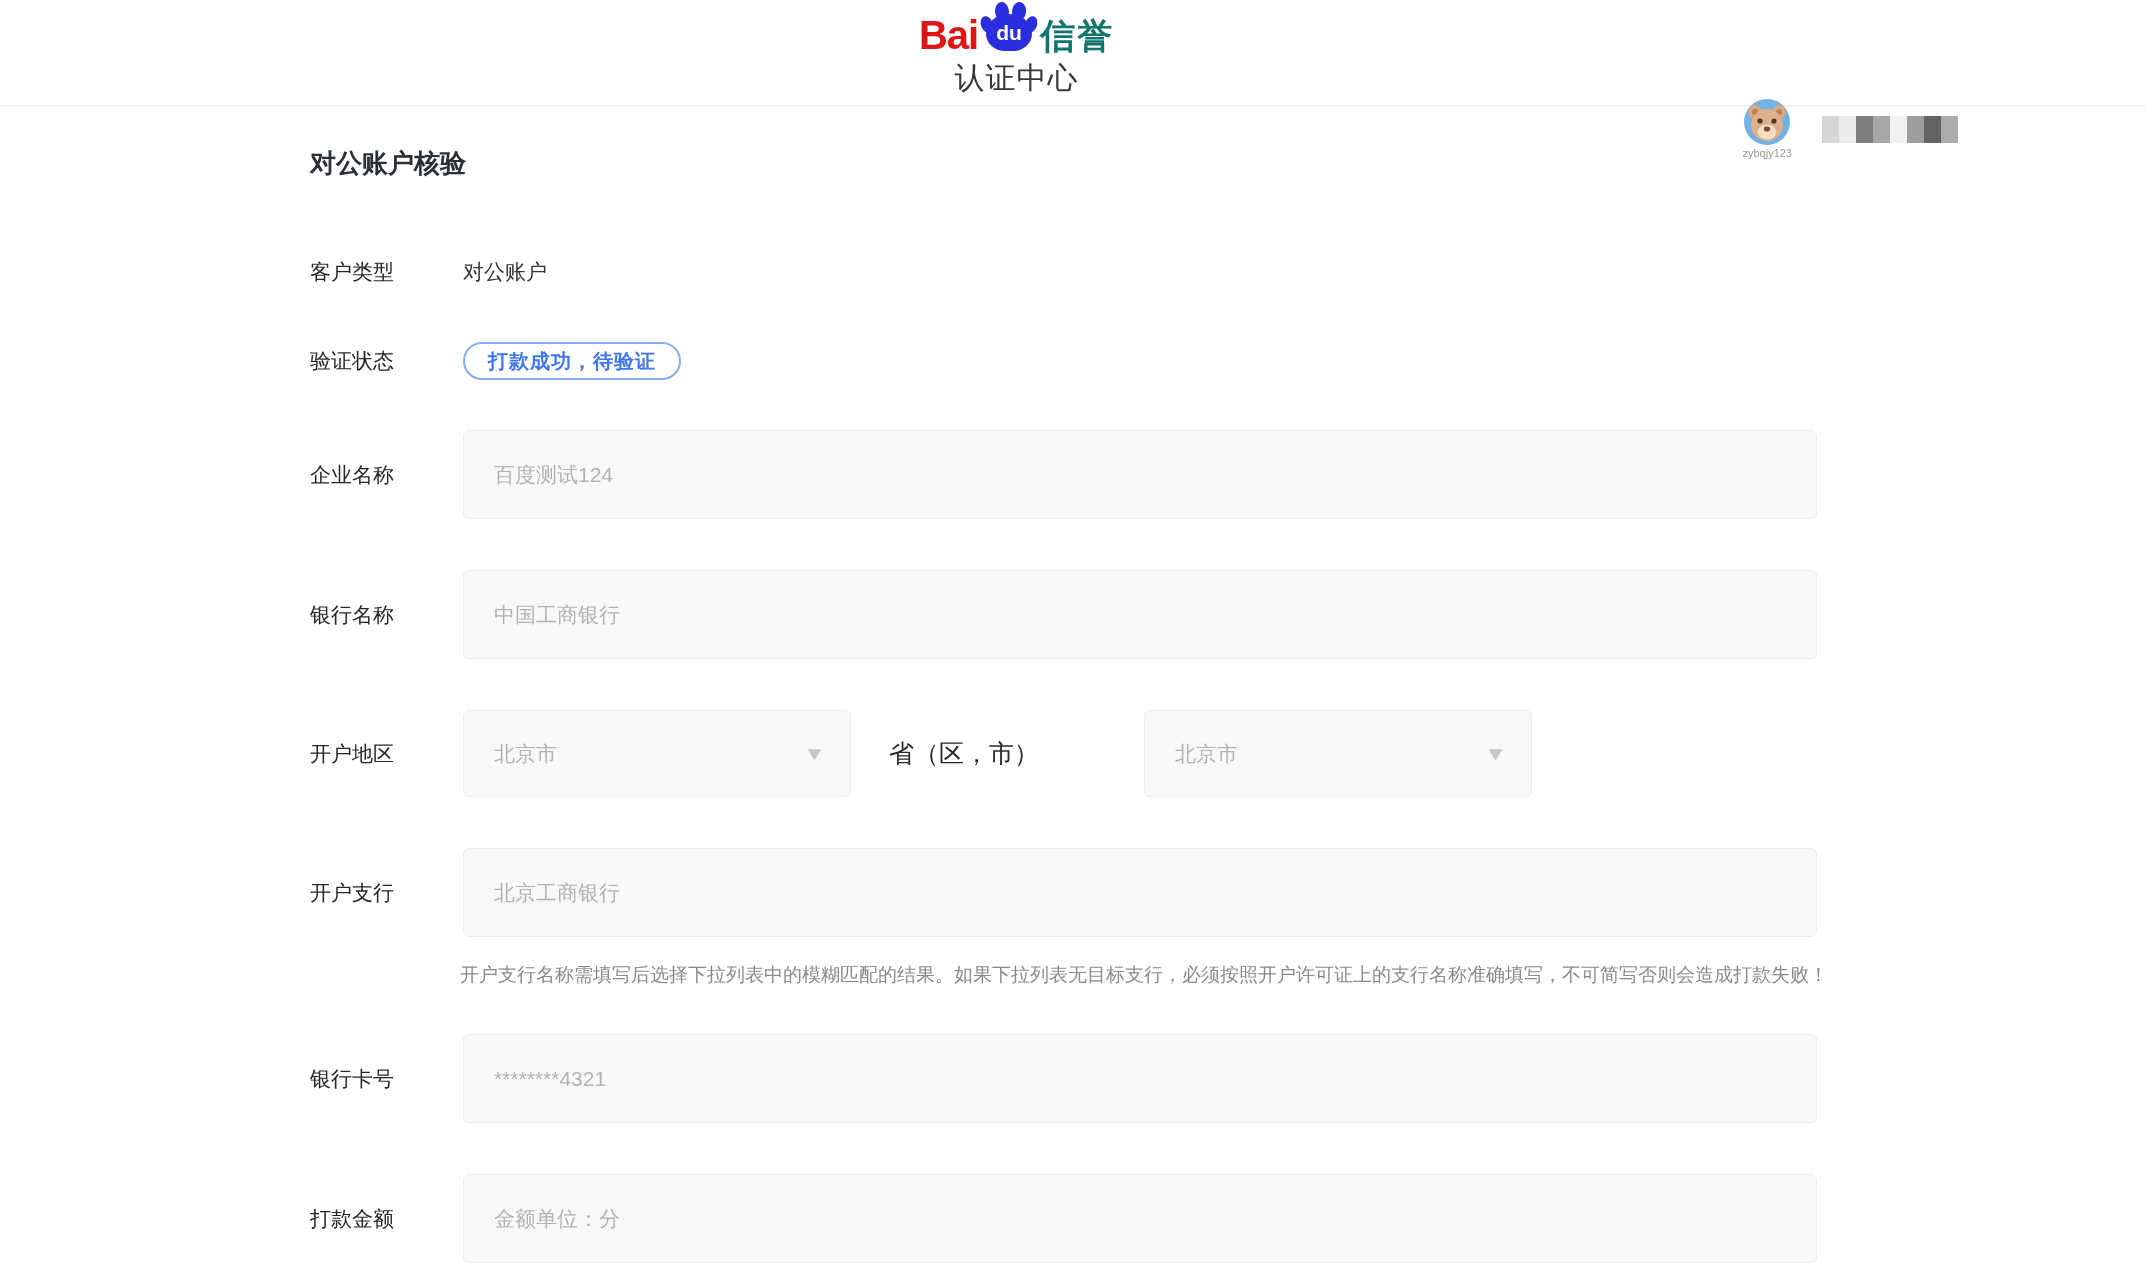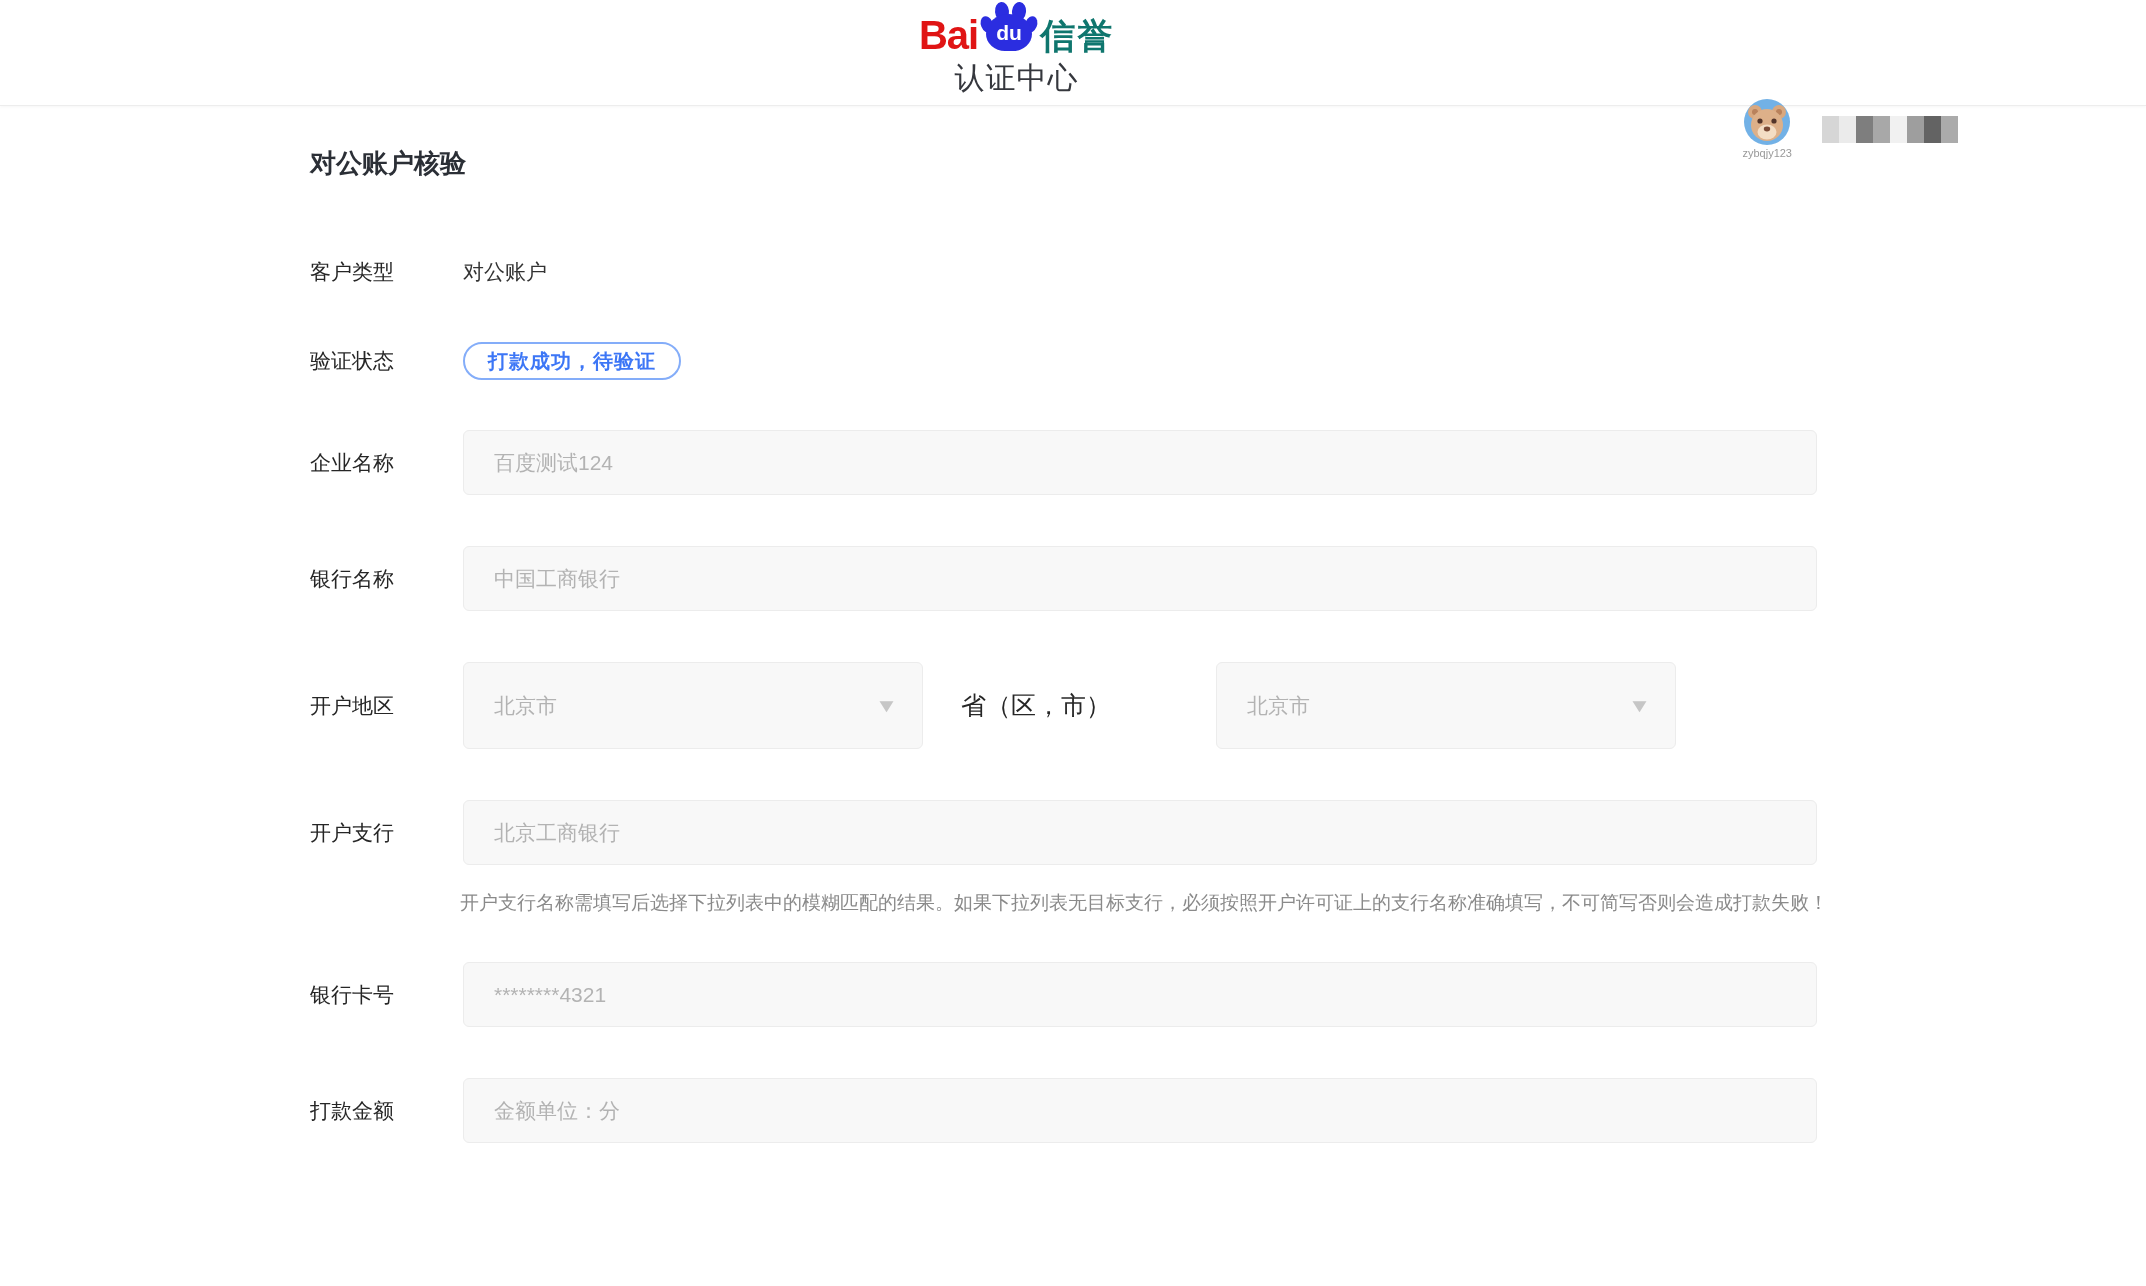--- a/index.html
+++ b/index.html
@@ -37,25 +37,25 @@
   .form-label { width:153px; flex-shrink:0; font-size:21px; color:#262626; }
 
   .row-status { height:38px; margin-bottom:50px; }
   .badge { display:inline-flex; align-items:center; height:38px; padding:0 23px;
     border:2px solid #84adf9; border-radius:20px; color:#3c76f6; font-size:20px;
     font-weight:bold; letter-spacing:1px; background:#fff; }
   .row-customer { height:30px; margin-bottom:55px; }
   .plain-value { font-size:21px; color:#333; }
 
   .row-input { margin-bottom:51px; }
-  .input-box { width:1354px; height:65px; background:#f8f8f8; border:1px solid #ececec;
+  .input-box { width:1354px; height:89px; background:#f8f8f8; border:1px solid #ececec;
     border-radius:6px; font-size:21px; color:#b3b3b3; padding:0 30px; outline:none; }
   .input-box::placeholder { color:#b3b3b3; opacity:1; }
 
-  .select-box { position:relative; width:460px; height:87px; background:#f8f8f8;
+  .select-box { position:relative; width:388px; height:87px; background:#f8f8f8;
     border:1px solid #ececec; border-radius:6px; display:flex; align-items:center;
     padding:0 30px; cursor:pointer; }
   .select-value { font-size:21px; color:#b3b3b3; }
   .select-arrow { position:absolute; right:26px; top:50%; transform:translateY(-50%) scaleX(1.25);
     font-size:19px; color:#c6c6c6; }
   .between-label { font-size:25px; color:#262626; margin-left:38px; }
   .select-city { margin-left:105px; }
 
   .row-branch { margin-bottom:0; }
   .hint { margin:21px 0 42px 132px; width:1390px; font-size:19px; line-height:34px;

